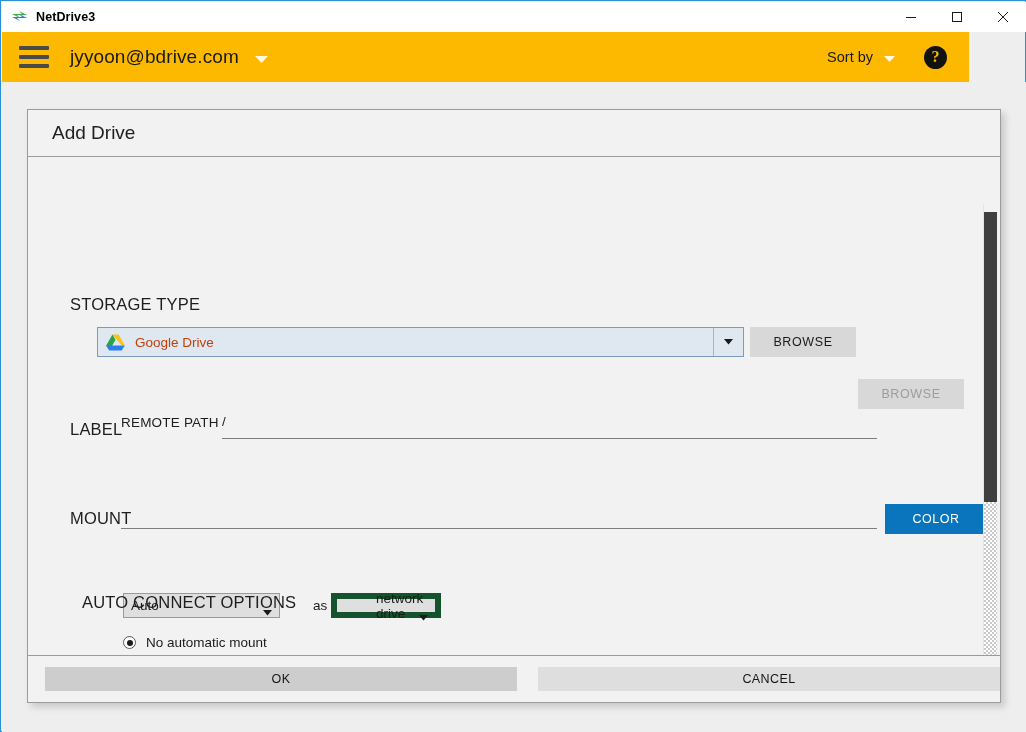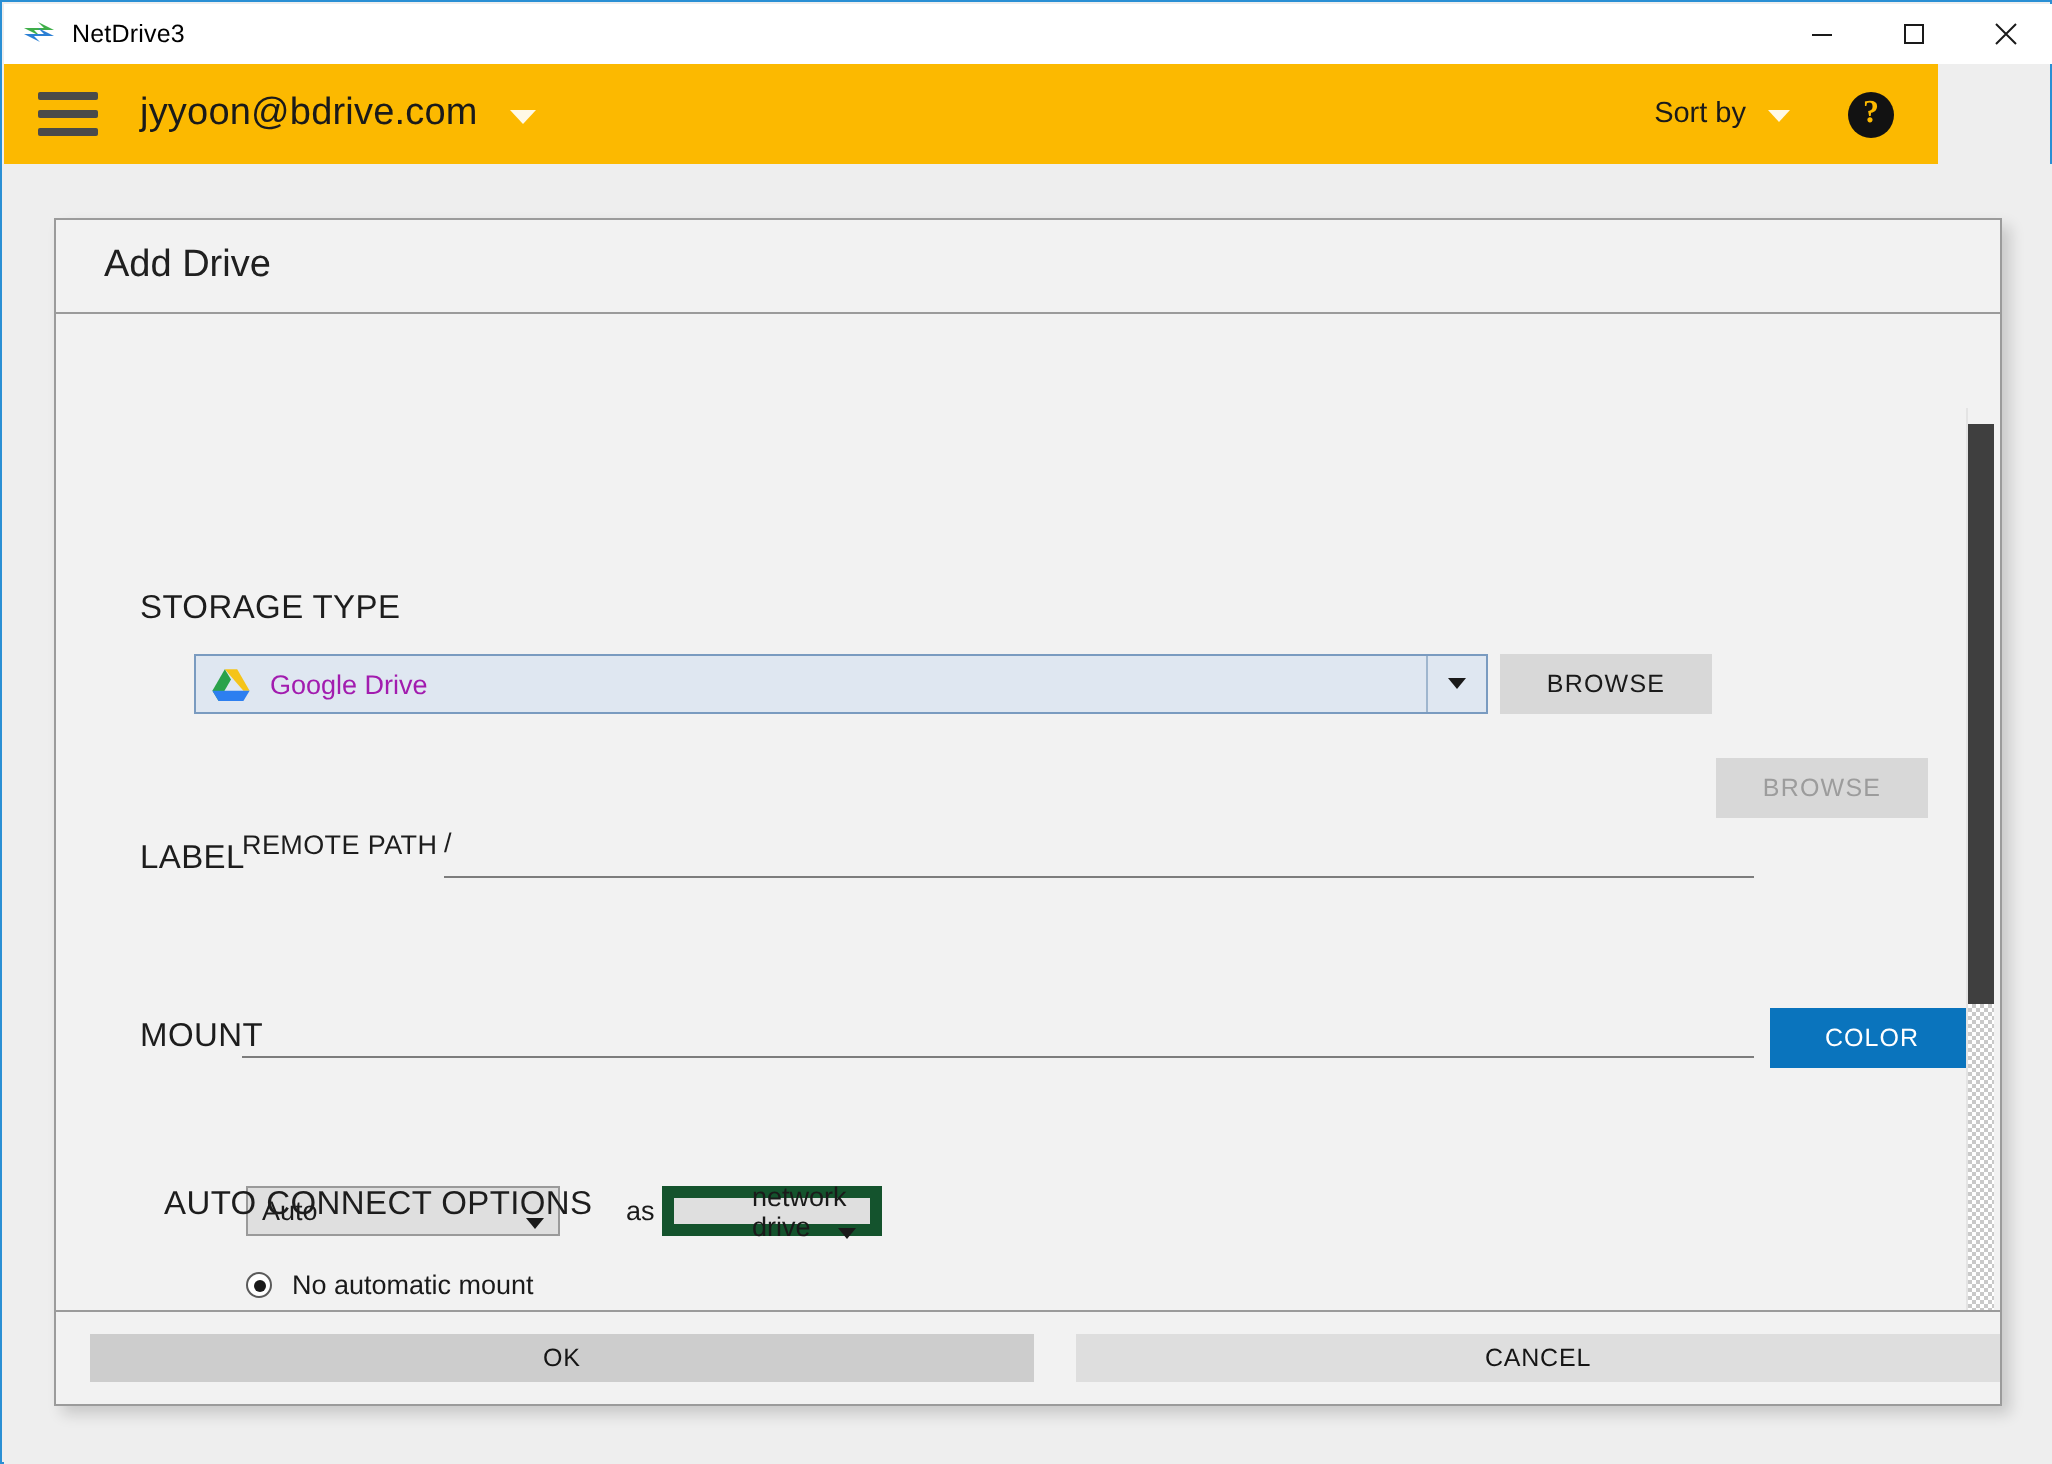--- a/index.html
+++ b/index.html
@@ -36,20 +36,21 @@
   #app-logo {
     width: 18px; height: 18px;
     margin-left: 9px; margin-right: 7px;
     flex: none;
     position: relative;
   }
   #app-title {
     font-size: 12.5px;
     color: #000000;
     letter-spacing: 0.1px;
+    font-weight: bold;
   }
   #winbuttons {
     position: absolute;
     right: 0; top: 0;
     height: 30px;
     display: flex;
   }
   .winbtn {
     width: 46px; height: 30px;
     display: flex; align-items: center; justify-content: center;
@@ -195,21 +196,21 @@
   }
   #gdrive-icon {
     margin-left: 8px;
     width: 19px; height: 17px;
     position: relative;
     flex: none;
   }
   #storage-combo-label {
     margin-left: 10px;
     font-size: 13.5px;
-    color: #a21caf;
+    color: #c2410c;
   }
   #storage-combo-arrow {
     position: absolute;
     right: 0; top: 0;
     width: 29px; height: 28px;
     border-left: 1px solid #9fb6ce;
     display: flex; align-items: center; justify-content: center;
   }
 
   .flatbtn {

